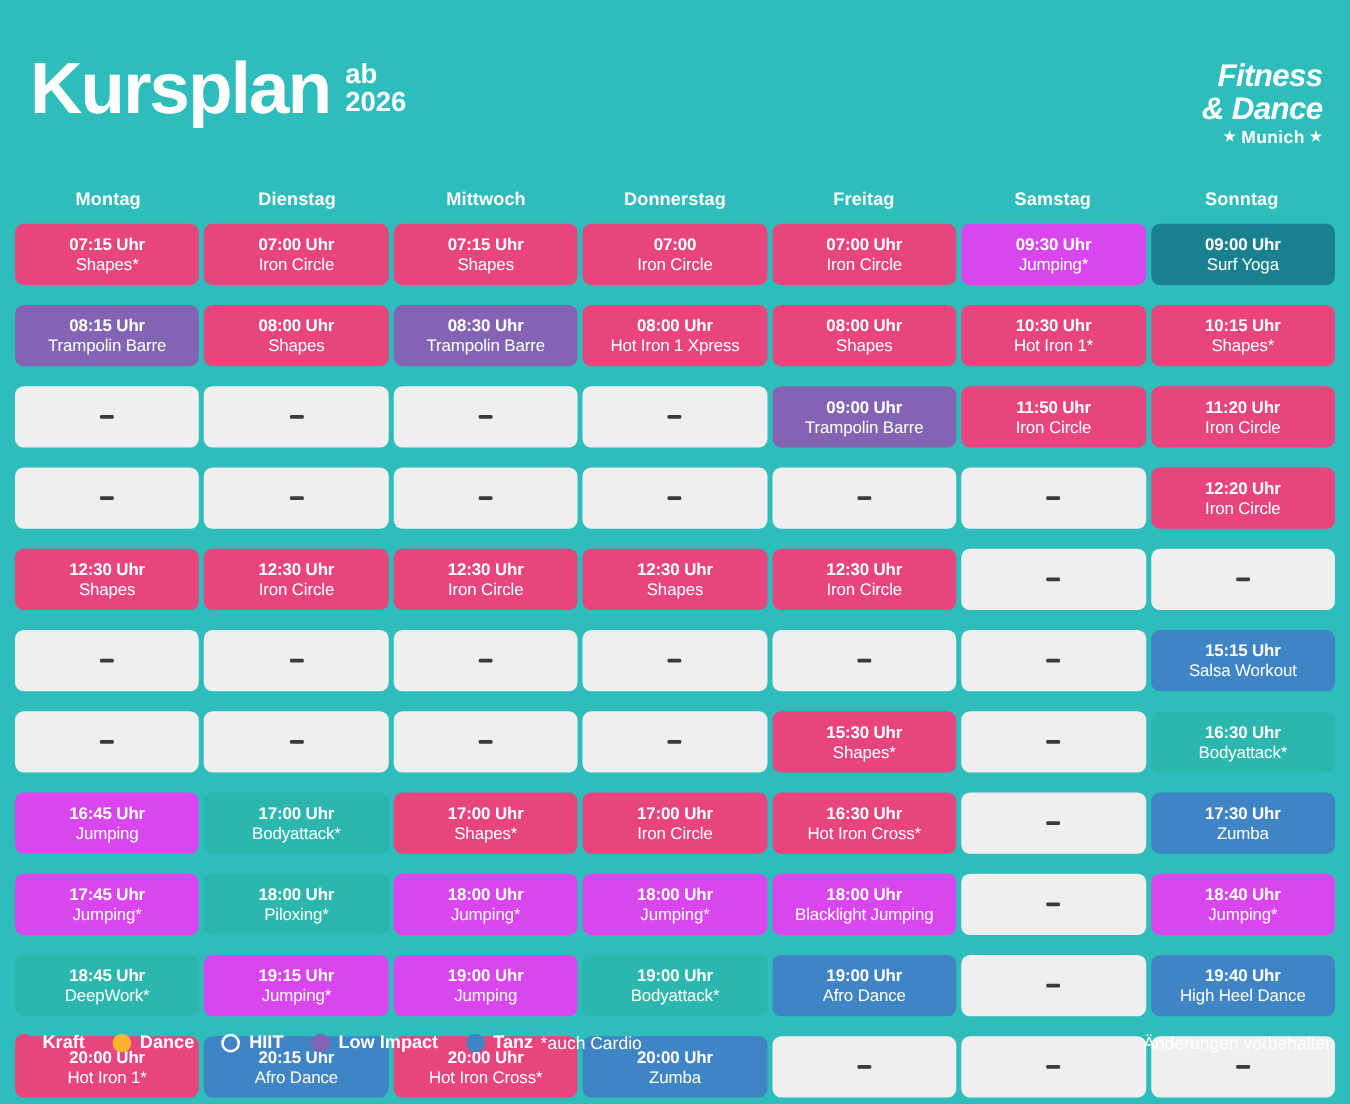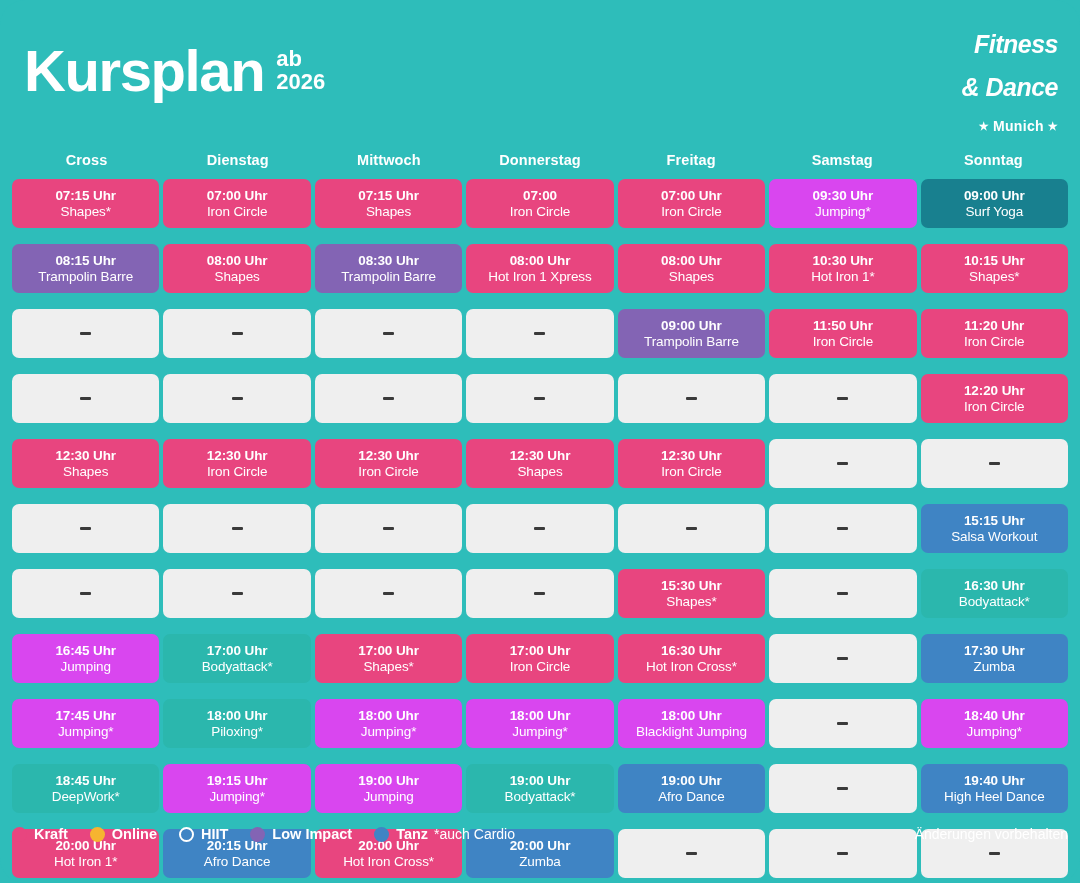--- a/index.html
+++ b/index.html
@@ -60,21 +60,21 @@
   .logo {
     position: absolute;
     right: 22px;
     top: 40px;
     width: 128px;
     height: 86px;
     display: flex;
     flex-direction: column;
     align-items: flex-end;
     justify-content: center;
-    gap: 18px;
+    gap: 1px;
   }
   .logo-line {
     color: #ffffff;
     font-weight: 700;
     font-style: italic;
     line-height: 1;
     letter-spacing: -0.5px;
     text-shadow:
       -1.6px -1.6px 0 #2ebdba,  1.6px -1.6px 0 #2ebdba,
       -1.6px  1.6px 0 #2ebdba,  1.6px  1.6px 0 #2ebdba,
@@ -240,21 +240,21 @@
       <div class="logo-munich">
         <span class="logo-star">★</span>
         <span>Munich</span>
         <span class="logo-star">★</span>
       </div>
     </div>
   </div>
 
   <div class="grid-wrap">
     <div class="day-headers" id="day-headers">
-        <div class="day-header">Cross</div>
+        <div class="day-header">Montag</div>
         <div class="day-header">Dienstag</div>
         <div class="day-header">Mittwoch</div>
         <div class="day-header">Donnerstag</div>
         <div class="day-header">Freitag</div>
         <div class="day-header">Samstag</div>
         <div class="day-header">Sonntag</div>
       </div>
     <div class="schedule" id="schedule">
         <div class="cell kraft">
           <div class="c-time">07:15 Uhr</div>
@@ -539,21 +539,21 @@
   </div>
 
   <div class="legend">
     <div class="legend-items" id="legend-items">
         <div class="legend-item">
           <span class="legend-dot kraft"></span>
           <span class="legend-label">Kraft</span>
         </div>
         <div class="legend-item">
           <span class="legend-dot cardio"></span>
-          <span class="legend-label">Online</span>
+          <span class="legend-label">Dance</span>
         </div>
         <div class="legend-item">
           <span class="legend-dot hiit"></span>
           <span class="legend-label">HIIT</span>
         </div>
         <div class="legend-item">
           <span class="legend-dot lowimpact"></span>
           <span class="legend-label">Low Impact</span>
         </div>
         <div class="legend-item">

